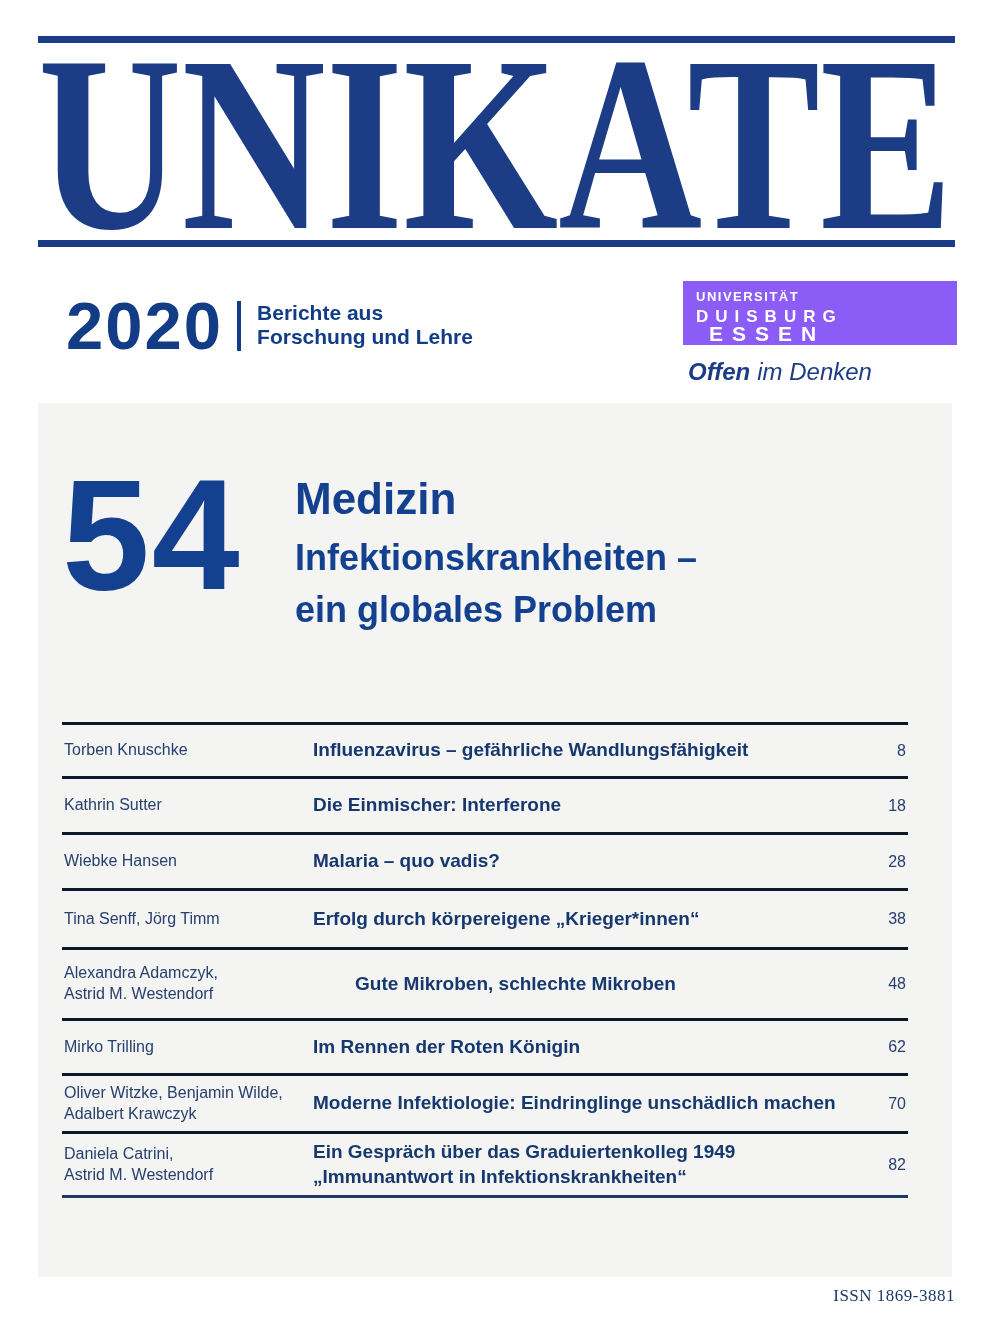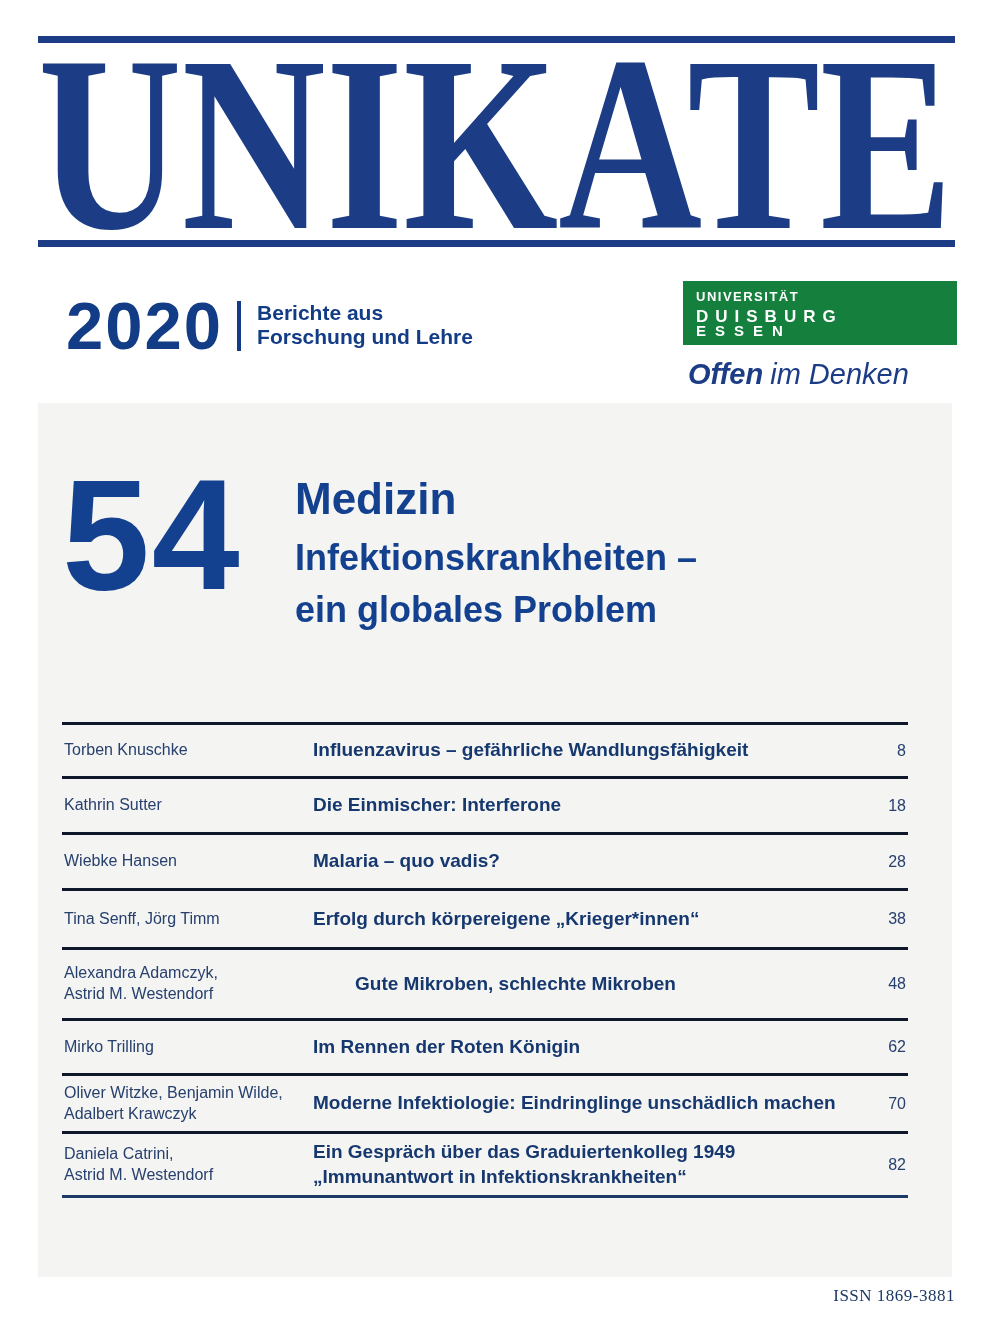--- a/index.html
+++ b/index.html
@@ -36,28 +36,28 @@
     margin: 0 16px 0 14px; margin-top: 2px;
   }
   .issue-subtitle {
     font-size: 21px; font-weight: bold; color: #123c86;
     line-height: 1.15; white-space: pre-line;
   }
 
   
   .uni-box {
     left: 683px; top: 281px; width: 274px; height: 64px;
-    background: #15803d; color: #ffffff;
+    background: #8b5cf6; color: #ffffff;
     padding: 8px 0 0 13px;
   }
   .uni-line1 { font-size: 13px; font-weight: bold; letter-spacing: 1.5px; }
   .uni-line2 { font-size: 17px; font-weight: bold; letter-spacing: 7px; margin-top: 3px; }
-  .uni-line3 { font-size: 15px; font-weight: bold; letter-spacing: 9px; margin-top: -5px; }
+  .uni-line3 { font-size: 21px; font-weight: bold; letter-spacing: 9px; margin-top: -5px; margin-left: 13px; }
   .uni-slogan {
-    left: 688px; top: 358px; font-size: 29px; color: #1c3d85;
+    left: 688px; top: 358px; font-size: 24px; color: #1c3d85;
     font-style: italic;
   }
   .uni-slogan .slogan-bold { font-weight: bold; margin-right: 7px; }
 
   
   .panel {
     left: 38px; top: 403px; width: 914px; height: 874px;
     background: #f4f4f2;
   }
 

